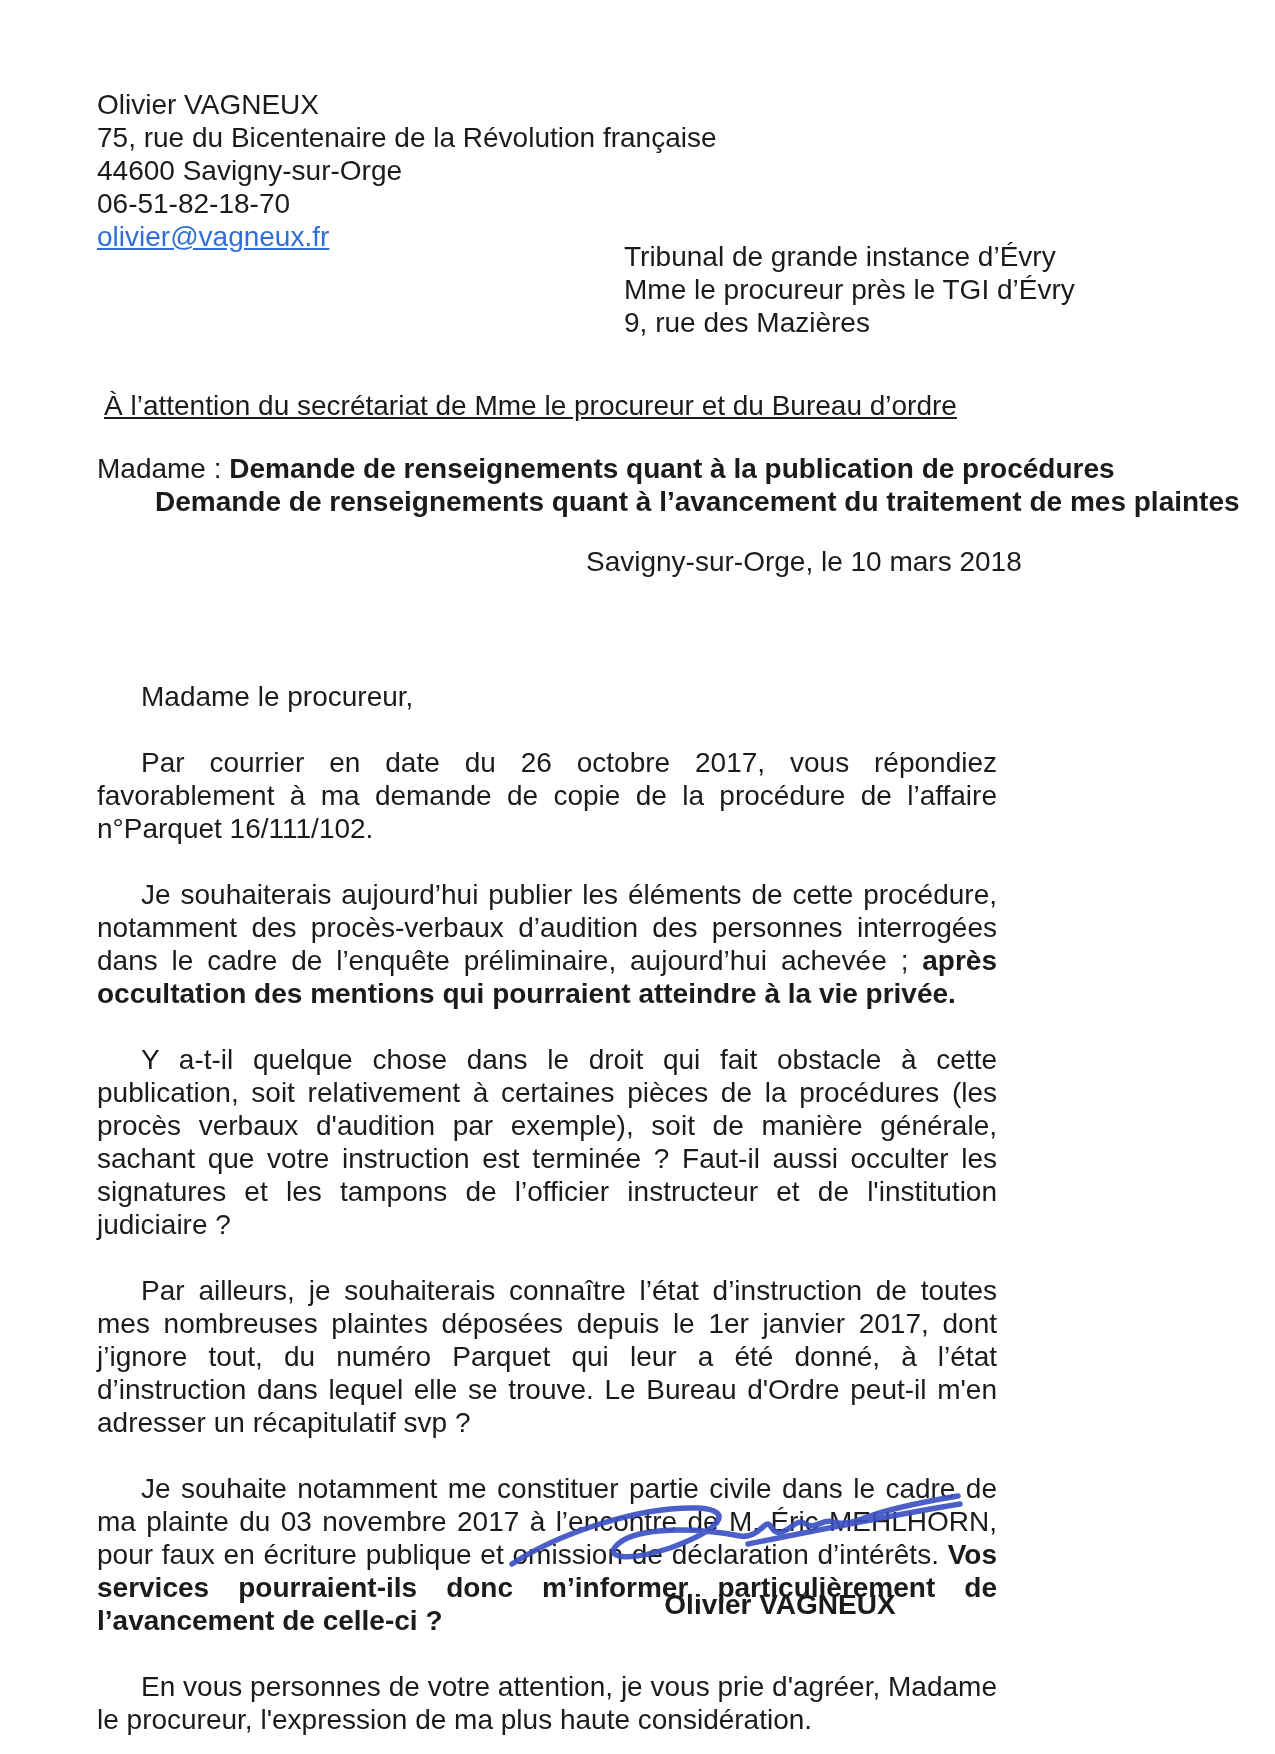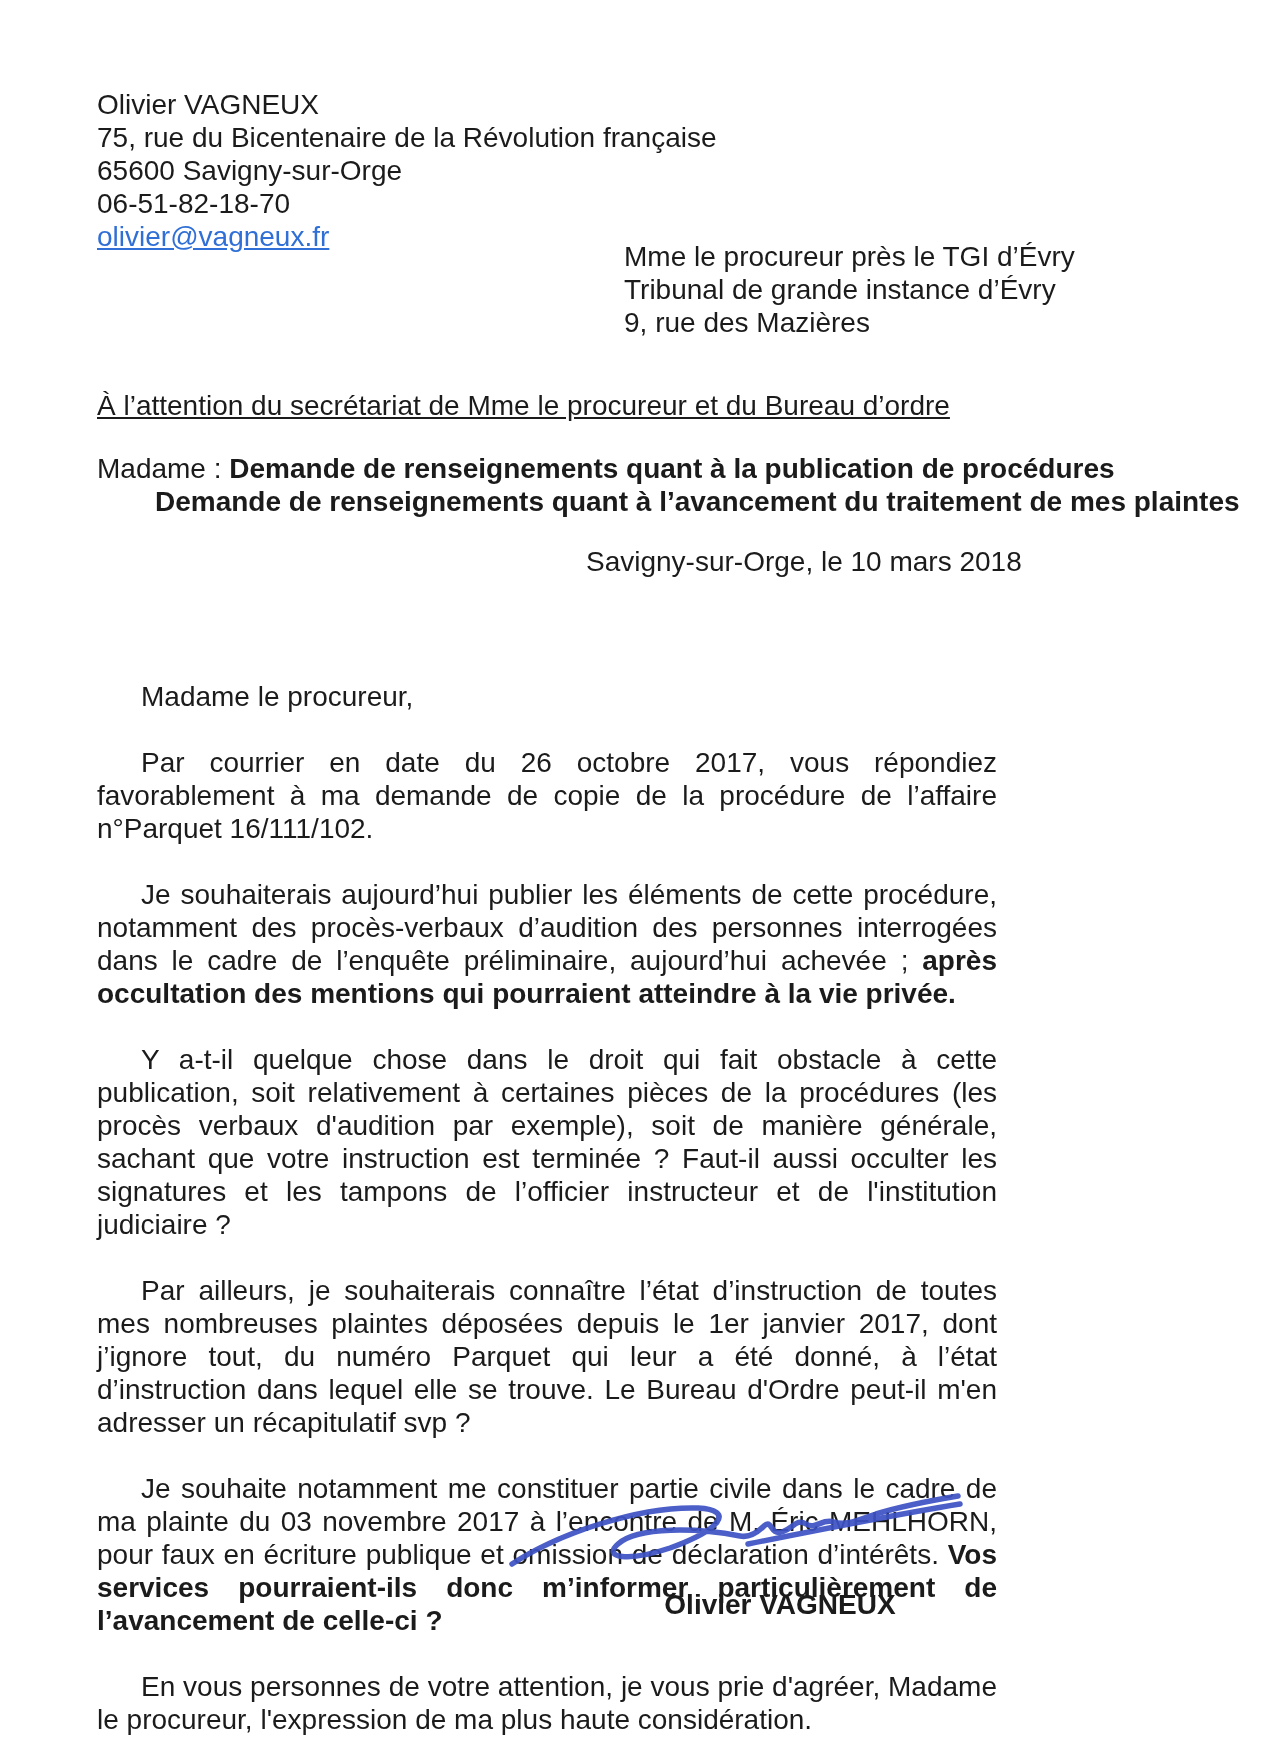--- a/index.html
+++ b/index.html
@@ -12,48 +12,48 @@
     font-family:"Liberation Sans","DejaVu Sans",sans-serif;
     font-size:28px;
     line-height:33px;
     overflow:hidden;
   }
   .abs{position:absolute;}
   #sender{left:97px;top:88px;}
   #sender .line{white-space:nowrap;}
   #sender a{color:#2f6fd6;text-decoration:underline;}
   #recipient{left:624px;top:240px;}
-  #attention{left:97px;top:389px;text-decoration:underline;white-space:nowrap;}
+  #attention{left:104px;top:389px;text-decoration:underline;white-space:nowrap;}
   #subject{left:97px;top:452px;font-weight:bold;}
   #subject .label{font-weight:normal;}
   #subject .line2{padding-left:58px;}
   #dateline{left:586px;top:545px;white-space:nowrap;}
   #body{left:97px;top:680px;width:900px;text-align:justify;}
   #body p{margin:0 0 33px 0;text-indent:44px;}
   #body p.salutation{text-align:left;}
   b,.bold{font-weight:bold;}
   #signature-svg{left:498px;top:1482px;}
   #signature-name{left:630px;top:1588px;width:300px;text-align:center;font-weight:bold;white-space:nowrap;}
 </style>
 </head>
 <body>
 
 <div class="page">
 
   <div class="abs" id="sender">
     <div class="line">Olivier VAGNEUX</div>
     <div class="line">75, rue du Bicentenaire de la Révolution française</div>
-    <div class="line">65600 Savigny-sur-Orge</div>
+    <div class="line">44600 Savigny-sur-Orge</div>
     <div class="line">06-51-82-18-70</div>
     <div class="line"><a href="#">olivier@vagneux.fr</a></div>
   </div>
 
   <div class="abs" id="recipient">
+    <div class="line">Tribunal de grande instance d’Évry</div>
     <div class="line">Mme le procureur près le TGI d’Évry</div>
-    <div class="line">Tribunal de grande instance d’Évry</div>
     <div class="line">9, rue des Mazières</div>
   </div>
 
   <div class="abs" id="attention">À l’attention du secrétariat de Mme le procureur et du Bureau d’ordre</div>
 
   <div class="abs" id="subject">
     <div class="line1">
       <span class="label">Madame :</span>
       <span>Demande de renseignements quant à la publication de procédures</span>
     </div>

